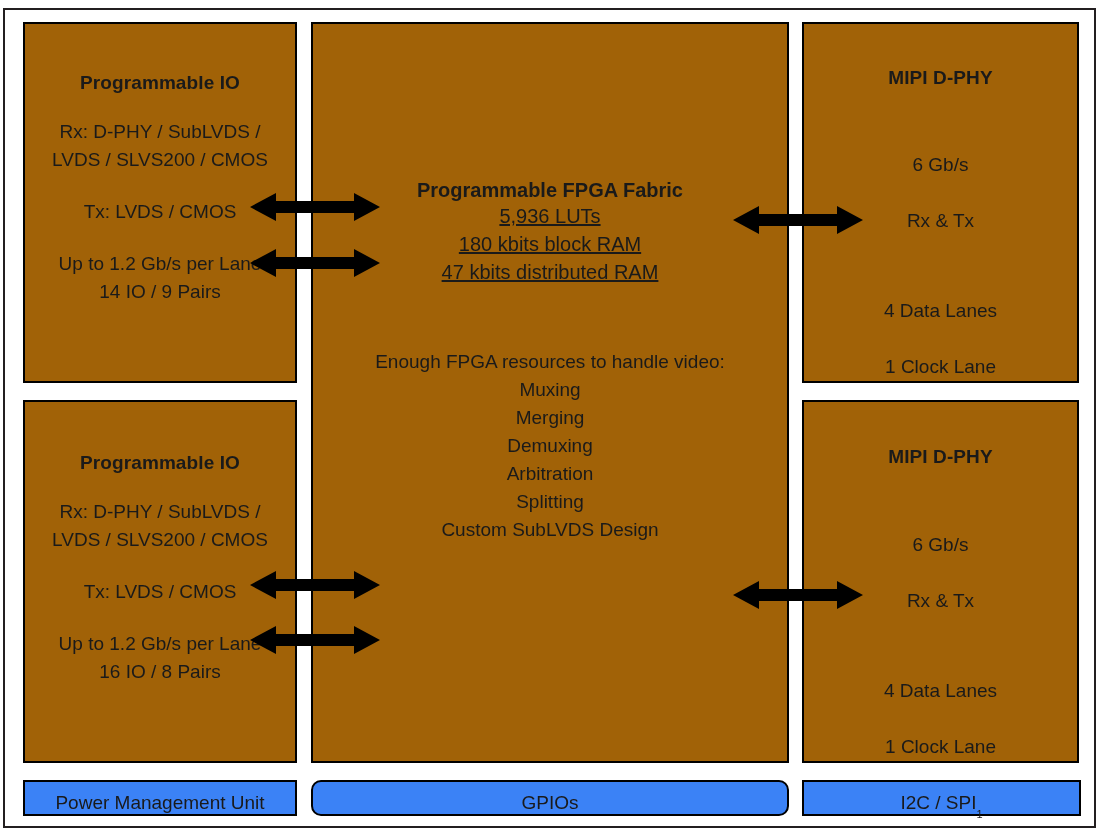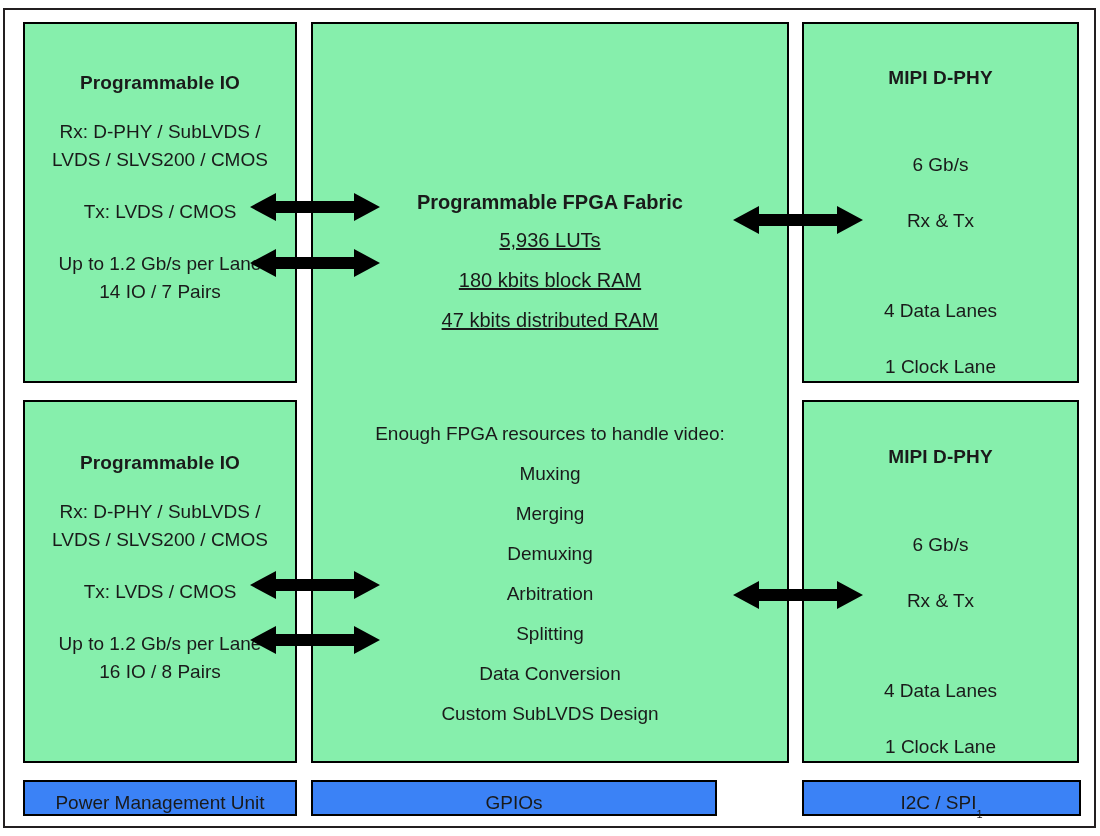--- a/index.html
+++ b/index.html
@@ -30,21 +30,21 @@
     height: 820px;
     border: 2px solid #231f20;
     box-sizing: border-box;
   }
 
   
   .block {
     position: absolute;
     box-sizing: border-box;
     border: 2.5px solid #000000;
-    background: #86efac;
+    background: #a16207;
     display: flex;
     flex-direction: column;
     align-items: center;
     justify-content: flex-start;
     text-align: center;
   }
 
   .block-title {
     font-weight: bold;
     font-size: 19px;
@@ -60,37 +60,37 @@
 
   
   .col-left   { left: 23px;  width: 274px; }
   .col-center { left: 311px; width: 478px; }
   .col-right  { left: 802px; width: 277px; gap: 28px; }
 
   .row-top    { top: 22px;  height: 361px; }
   .row-bottom { top: 400px; height: 363px; }
 
   
-  .center-tall { top: 22px; height: 741px; gap: 12px; }
+  .center-tall { top: 22px; height: 741px; }
 
   
   .footer-box {
     position: absolute;
     box-sizing: border-box;
     border: 2.5px solid #000000;
     background: #3b82f6;
     height: 36px;
     display: flex;
     align-items: flex-end;
     justify-content: center;
     font-size: 19px;
     top: 780px;
   }
   .footer-left   { left: 23px;  width: 274px; }
-  .footer-center { left: 311px; width: 406px; }
+  .footer-center { left: 311px; width: 478px; border-radius: 10px; }
   .footer-right  { left: 802px; width: 279px; }
   .footer-box sup {
     font-size: 11px;
     vertical-align: super;
     line-height: 0;
   }
 
   
   .arrow {
     position: absolute;
@@ -127,21 +127,21 @@
   <div class="block col-left row-top">
     <div class="gap-lg" style="height:48px"></div>
     <div class="block-title">Programmable IO</div>
     <div style="height:24px"></div>
     <div class="block-line">Rx: D-PHY / SubLVDS /</div>
     <div class="block-line">LVDS / SLVS200 / CMOS</div>
     <div style="height:24px"></div>
     <div class="block-line">Tx: LVDS / CMOS</div>
     <div style="height:24px"></div>
     <div class="block-line">Up to 1.2 Gb/s per Lane</div>
-    <div class="block-line">14 IO / 7 Pairs</div>
+    <div class="block-line">14 IO / 9 Pairs</div>
   </div>
 
   <div class="block col-left row-bottom">
     <div style="height:50px"></div>
     <div class="block-title">Programmable IO</div>
     <div style="height:24px"></div>
     <div class="block-line">Rx: D-PHY / SubLVDS /</div>
     <div class="block-line">LVDS / SLVS200 / CMOS</div>
     <div style="height:24px"></div>
     <div class="block-line">Tx: LVDS / CMOS</div>
@@ -158,21 +158,20 @@
     <div class="center-sub">47 kbits distributed RAM</div>
 
     <div style="height:62px"></div>
 
     <div class="center-list-head">Enough FPGA resources to handle video:</div>
     <div class="center-list-item">Muxing</div>
     <div class="center-list-item">Merging</div>
     <div class="center-list-item">Demuxing</div>
     <div class="center-list-item">Arbitration</div>
     <div class="center-list-item">Splitting</div>
-    <div class="center-list-item">Data Conversion</div>
     <div class="center-list-item">Custom SubLVDS Design</div>
   </div>
 
   <div class="block col-right row-top">
     <div style="height:76px"></div>
     <div class="block-title">MIPI D-PHY</div>
     <div style="height:32px"></div>
     <div class="block-line">6 Gb/s</div>
     <div class="block-line">Rx &amp; Tx</div>
     <div style="height:30px"></div>

